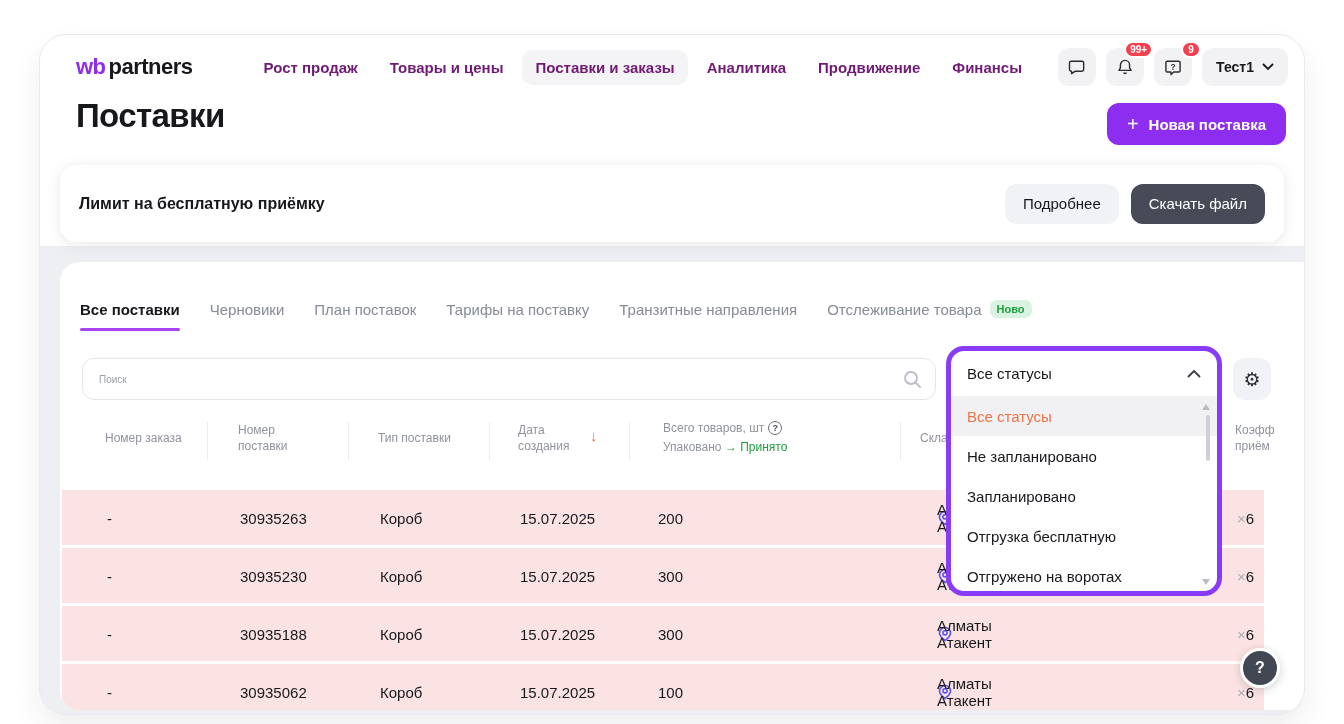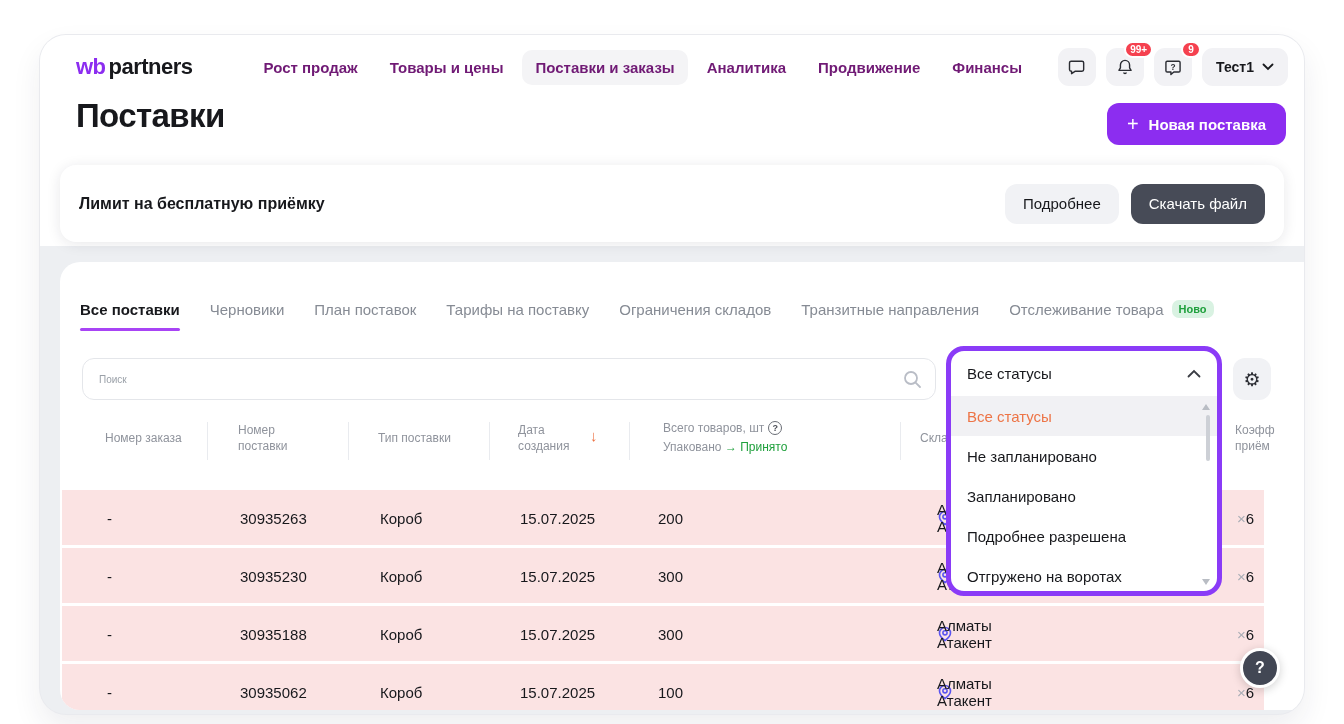--- a/index.html
+++ b/index.html
@@ -180,23 +180,20 @@
           <button class="tab">
             <span>Черновики</span>
           </button>
           <button class="tab">
             <span>План поставок</span>
           </button>
           <button class="tab">
             <span>Тарифы на поставку</span>
           </button>
           <button class="tab">
-            <span>Ограничения складов</span>
-          </button>
-          <button class="tab">
             <span>Транзитные направления</span>
           </button>
           <button class="tab">
             <span>Отслеживание товара</span>
             <span class="newbadge">Ново</span>
           </button>
         </div>
 
       <input class="search-input" placeholder="Поиск" style="">
       <svg class="search-icon" width="20" height="20" viewBox="0 0 20 20" fill="none" stroke="#b9bdc6" stroke-width="1.8" stroke-linecap="round">
@@ -293,21 +290,21 @@
         <div class="select-head">
           <span>Все статусы</span>
           <svg width="14" height="9" viewBox="0 0 14 9" fill="none" stroke="#3a3d44" stroke-width="1.8" stroke-linecap="round">
               <path d="M1.5 7.5 7 2l5.5 5.5"></path>
             </svg>
         </div>
         <div id="options">
             <div class="opt selected">Все статусы</div>
             <div class="opt">Не запланировано</div>
             <div class="opt">Запланировано</div>
-            <div class="opt">Подробнее разрешена</div>
+            <div class="opt">Отгрузка бесплатную</div>
             <div class="opt">Отгружено на воротах</div>
           </div>
         <div class="sb-up"></div>
         <div class="sb-thumb"></div>
         <div class="sb-down"></div>
       </div>
     </div>
 
     <button class="help-fab">?</button>
   </div>

